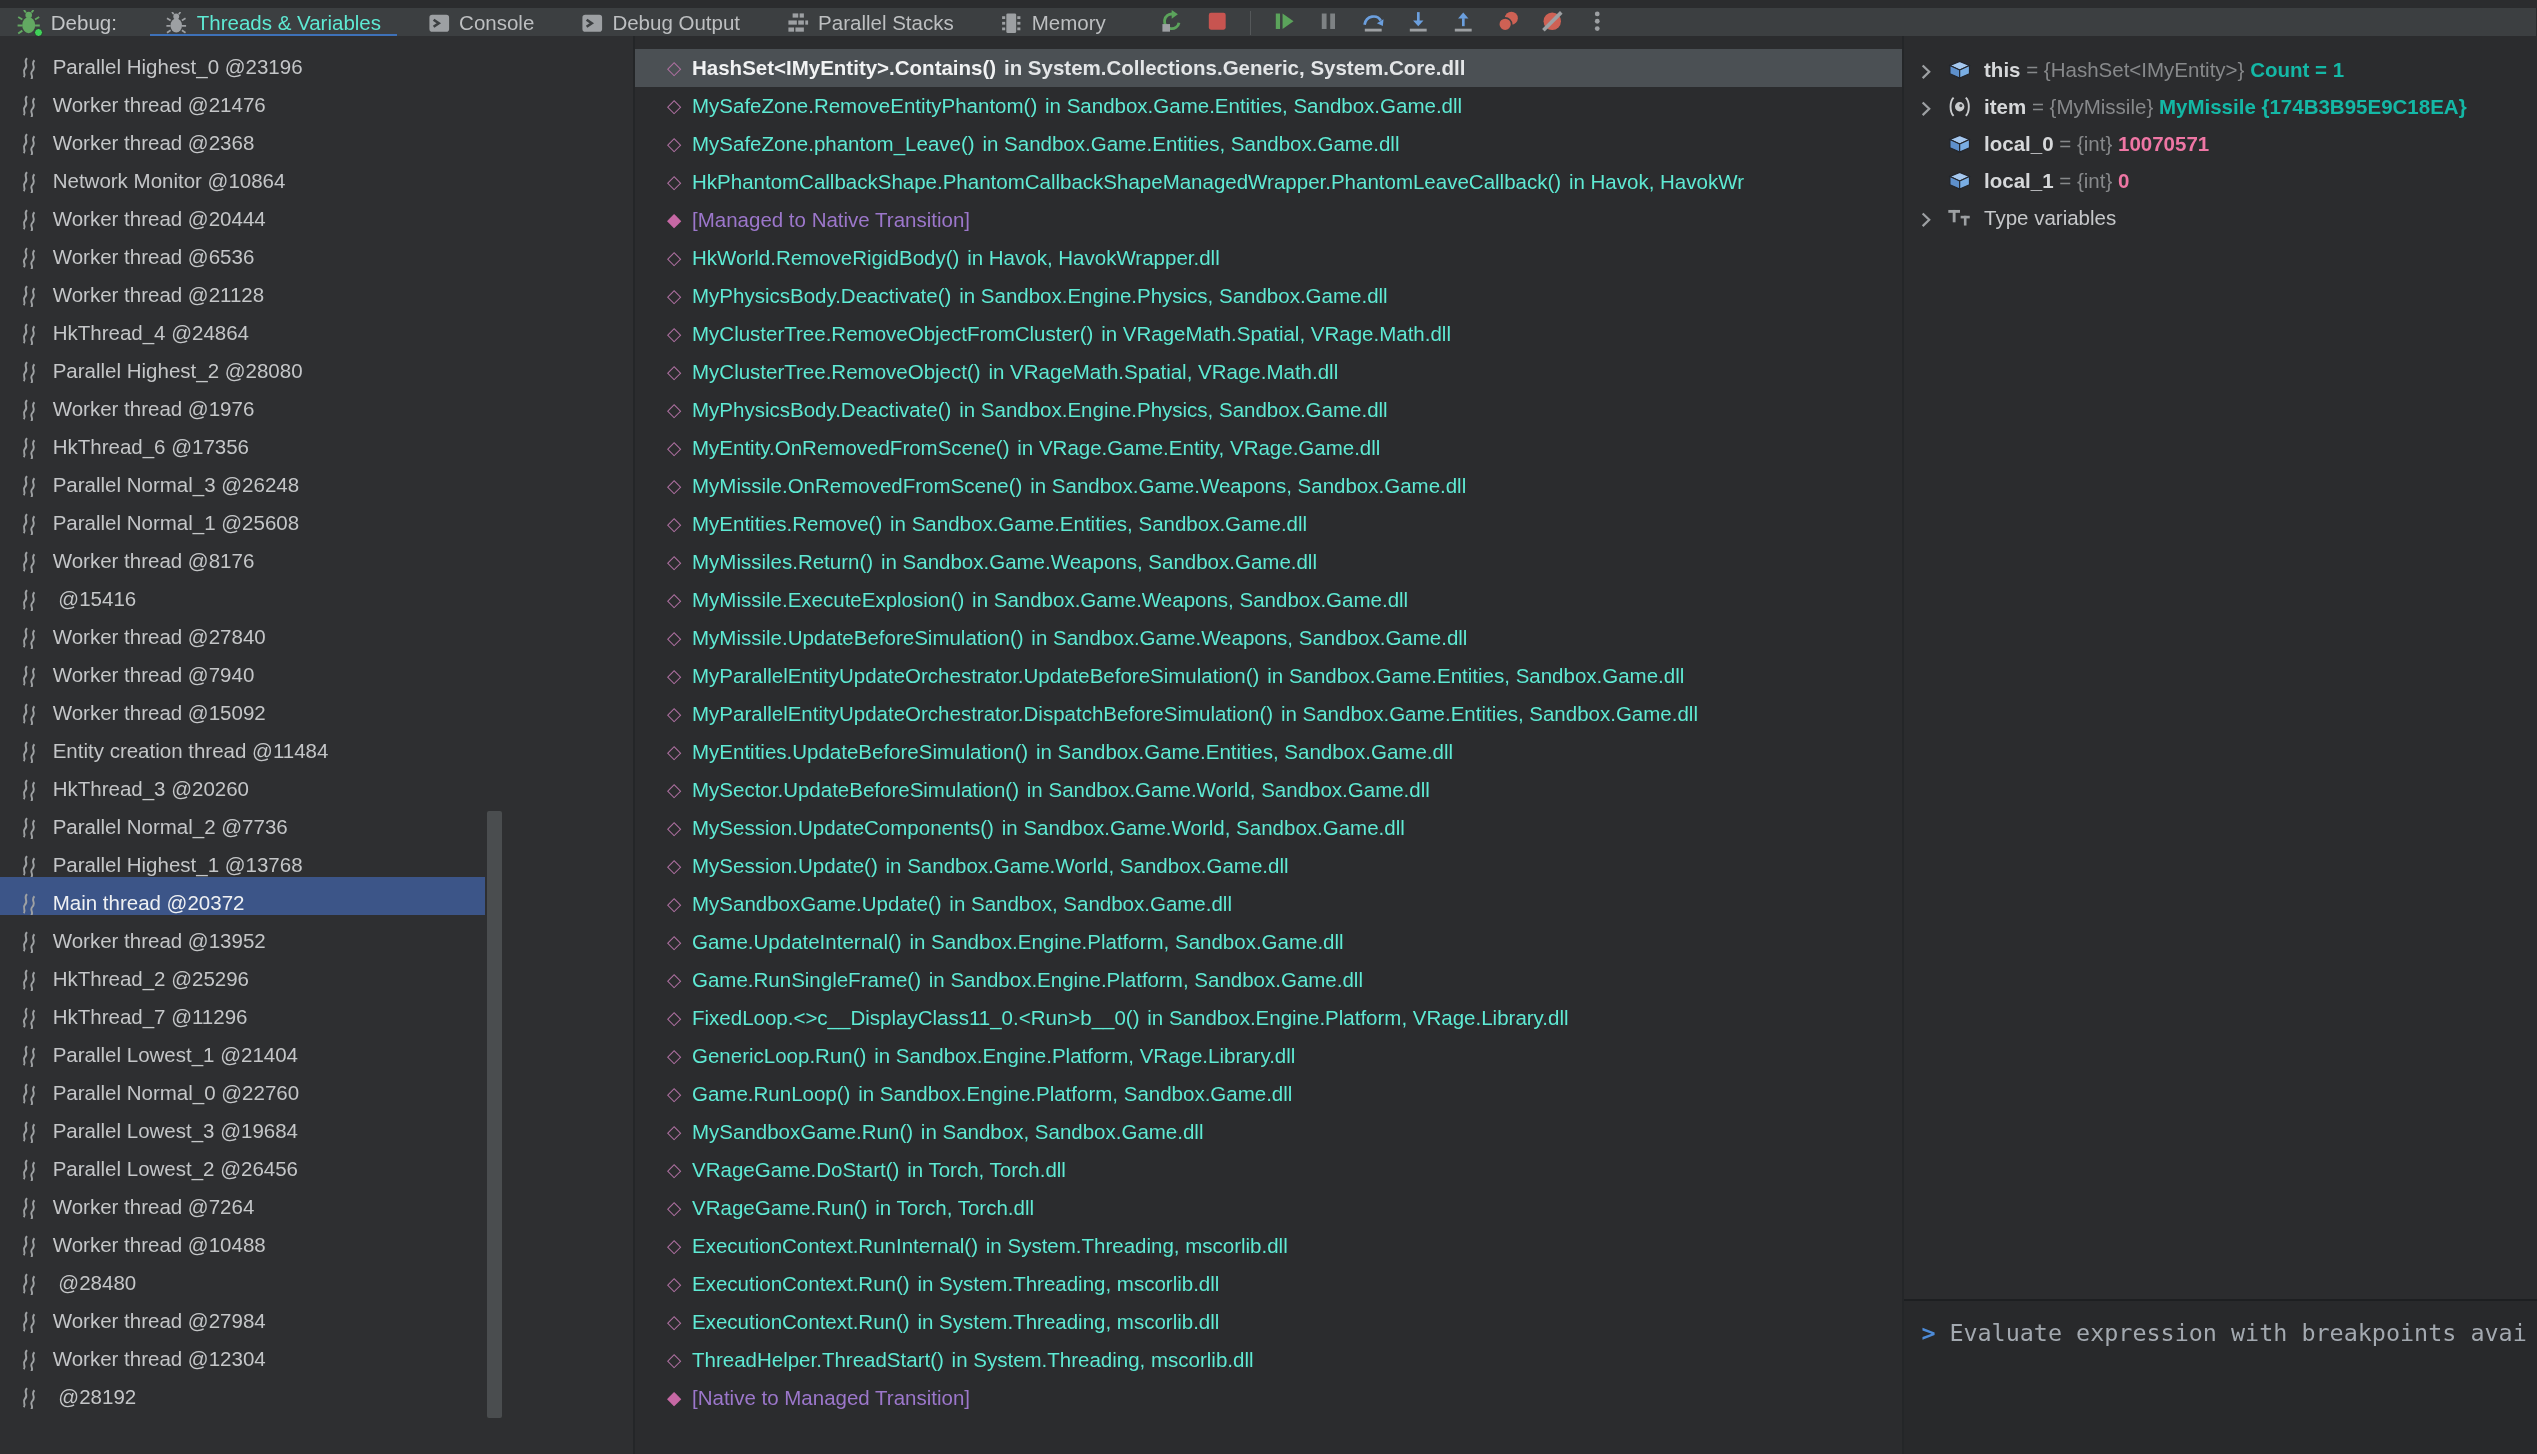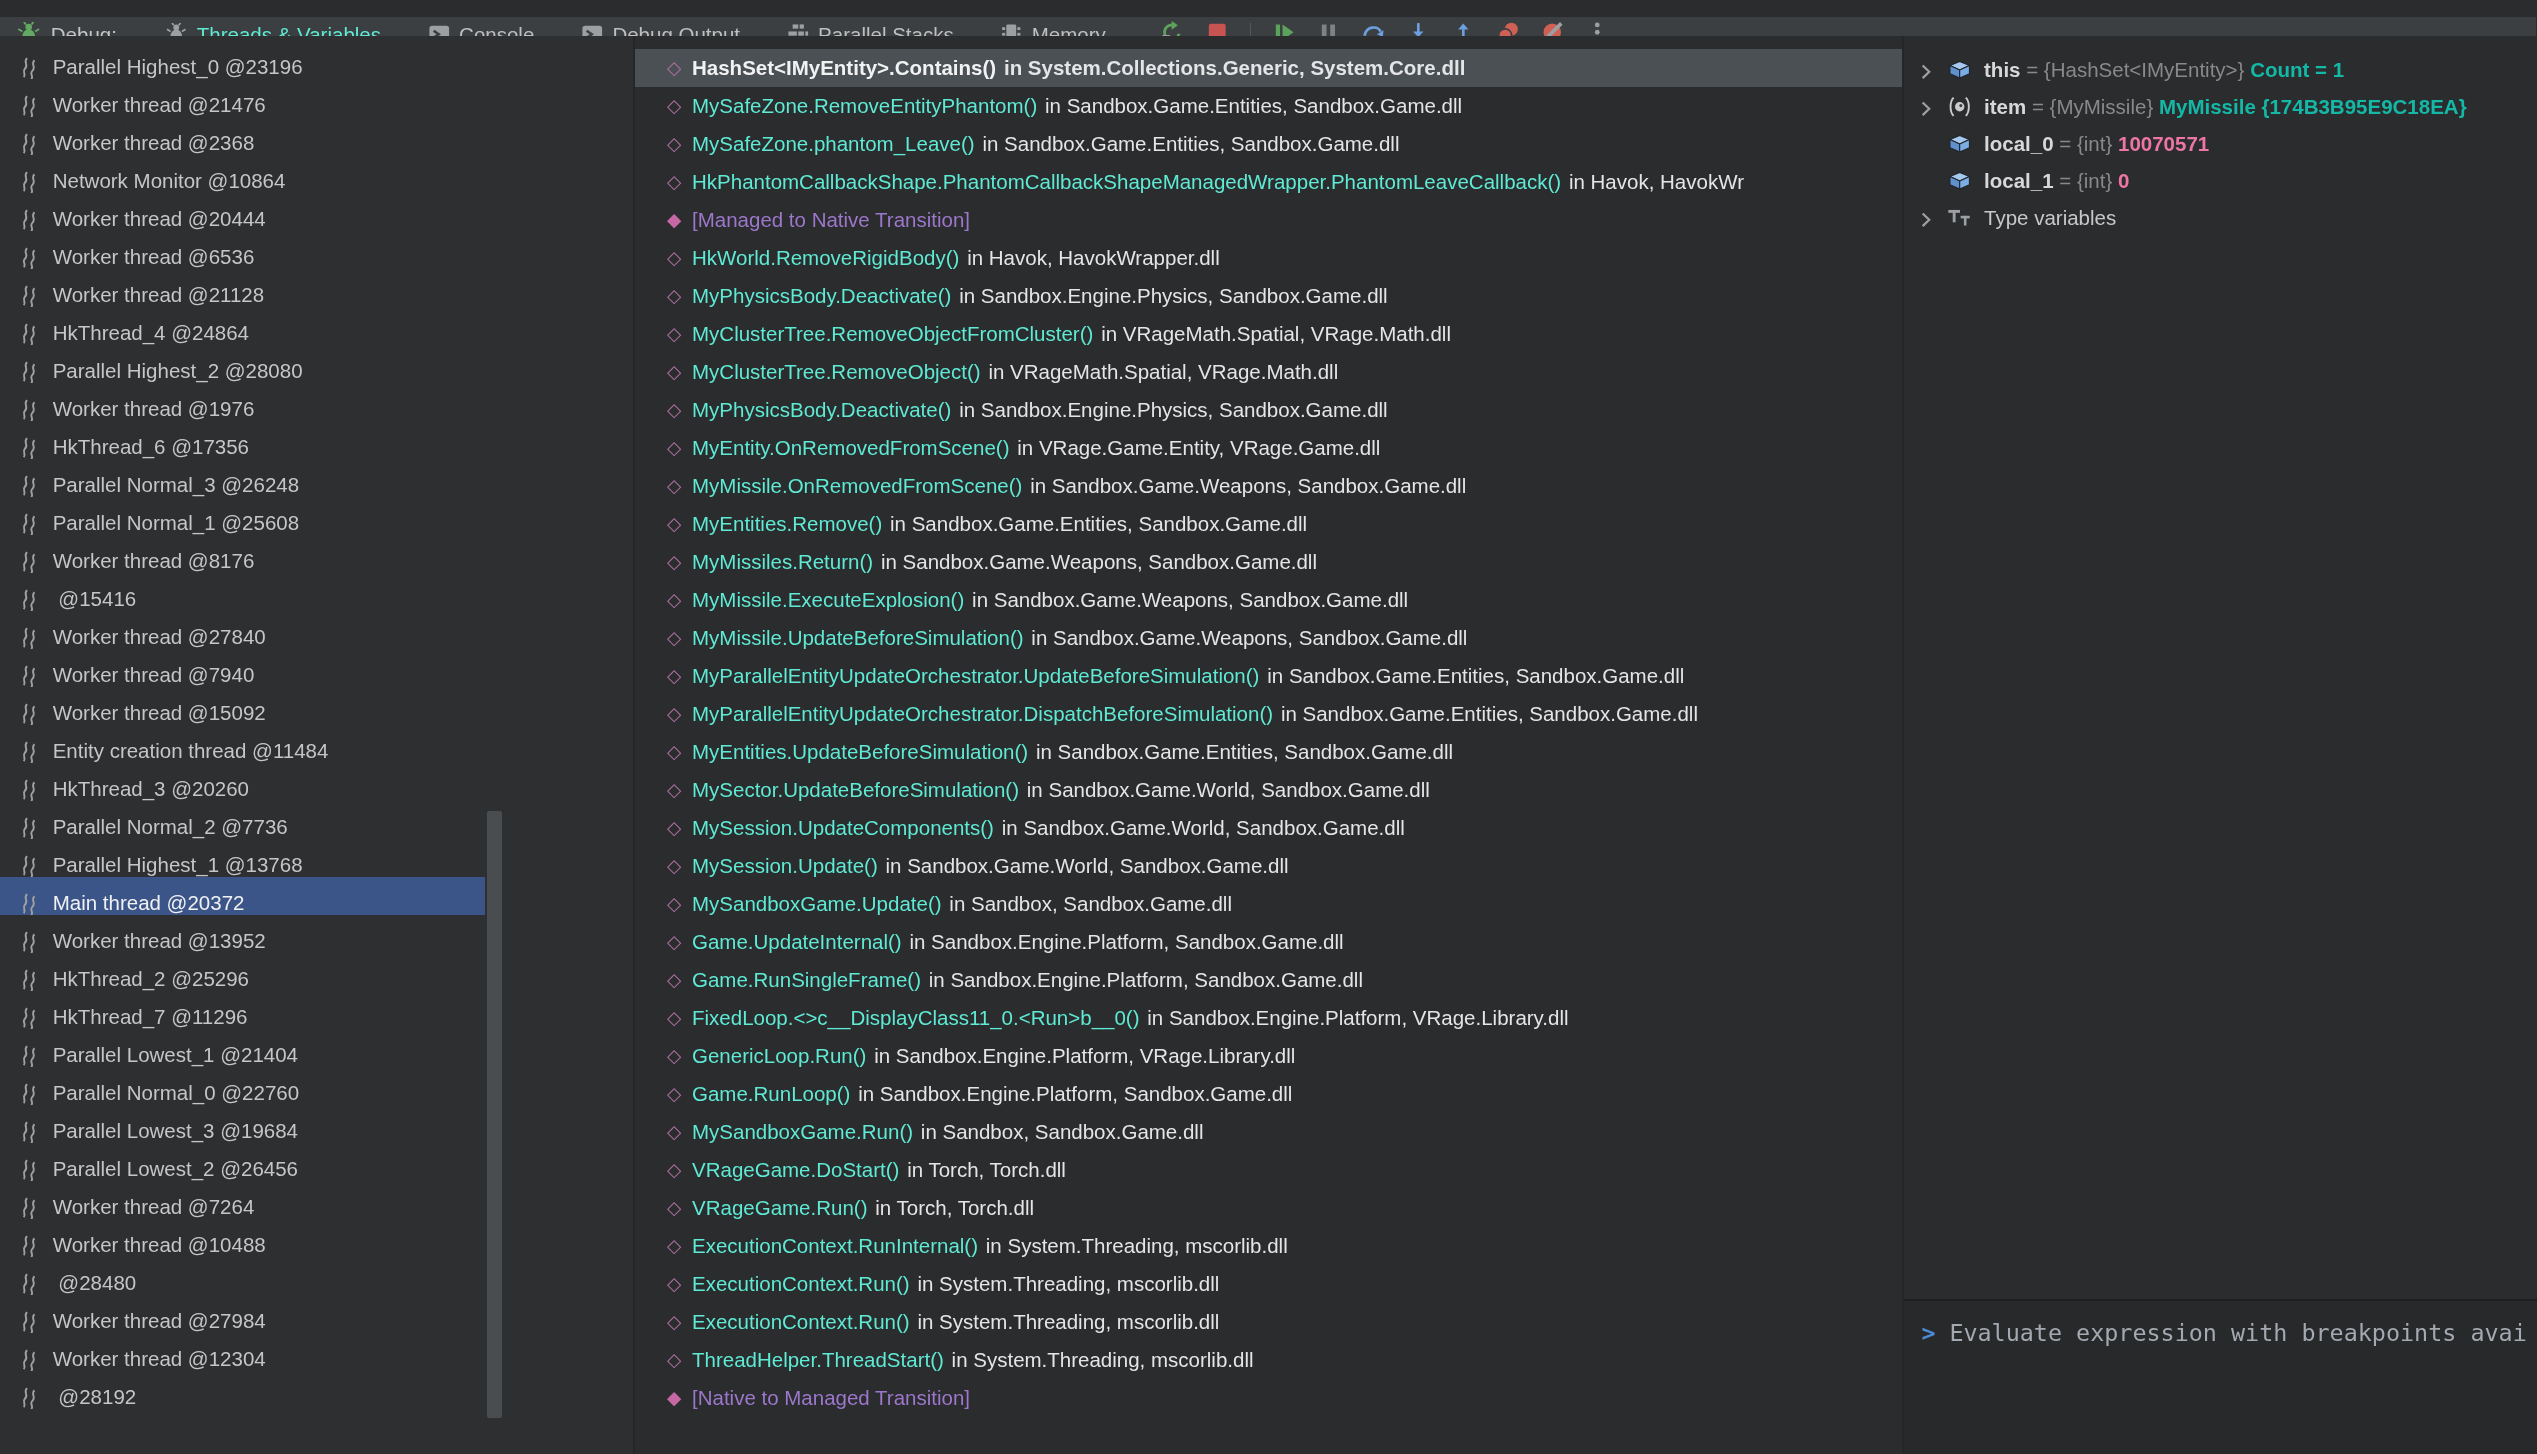--- a/index.html
+++ b/index.html
@@ -4,23 +4,23 @@
 <style>
   * { margin:0; padding:0; box-sizing:border-box; }
   html,body { background:#2B2B2B; }
   .app {
     position:relative; width:2538px; height:1455px; overflow:hidden;
     font-family:"Liberation Sans","DejaVu Sans",sans-serif;
     color:#BFC1C3; background:#2B2C2E;
   }
   
   .toolbar {
-    position:absolute; left:0; top:17px; width:2536px; height:36px;
+    position:absolute; left:0; top:8px; width:2536px; height:36px;
     background:#3C3F41; display:flex; align-items:stretch;
-    border-bottom:1px solid #3b82f6; padding-left:15.6px;
+    border-bottom:6px solid #3b82f6; padding-left:15.6px;
   }
   .toolbar .dbg-group { display:flex; align-items:center; gap:9.8px; margin-right:33px; }
   .dbg-bug { position:relative; width:25.4px; height:25.4px; }
   .dbg-bug .dot { position:absolute; right:-2px; bottom:-1px; width:8.8px; height:8.8px; border-radius:50%; background:#3FD158; border:1px solid #2c2f30; }
   .dbg-label { font-size:20.5px; color:#C3C5C7; }
   .tabs { display:flex; align-items:stretch; }
   .tab {
     position:relative; display:flex; align-items:center; gap:8.8px;
     padding:0 15.6px; margin-right:15.6px; font-size:20.5px; color:#BDBFC1; cursor:default;
   }
@@ -66,21 +66,21 @@
     background:#4A4D4F; border-radius:2px;
   }
   
   .frame-row {
     height:38px; display:flex; align-items:center; padding-left:32px;
     font-size:20.5px; white-space:nowrap; overflow:hidden;
   }
   .frame-row .diamond { font-family:"DejaVu Sans",sans-serif; font-size:18.6px; margin-right:10.7px; color:#AC6F9F; flex:0 0 auto; }
   .frame-row .diamond.filled { color:#C668A4; }
   .frame-row .method { color:#5eead4; }
-  .frame-row .loc { color:#e5e5e5; margin-left:7.8px; }
+  .frame-row .loc { color:#5eead4; margin-left:7.8px; }
   .frame-row.transition .method { color:#9C77CB; }
   .frame-row.selected { background:#4B5054; }
   .frame-row.selected .method { color:#F1F2F3; font-weight:bold; }
   .frame-row.selected .loc { color:#E3E5E7; font-weight:bold; }
   
   .var-row {
     height:37px; display:flex; align-items:center; padding-left:13.7px;
     font-size:20.5px; white-space:pre;
   }
   .var-row .chev { width:15.6px; height:17.6px; margin-right:13.7px; flex:0 0 auto; }

